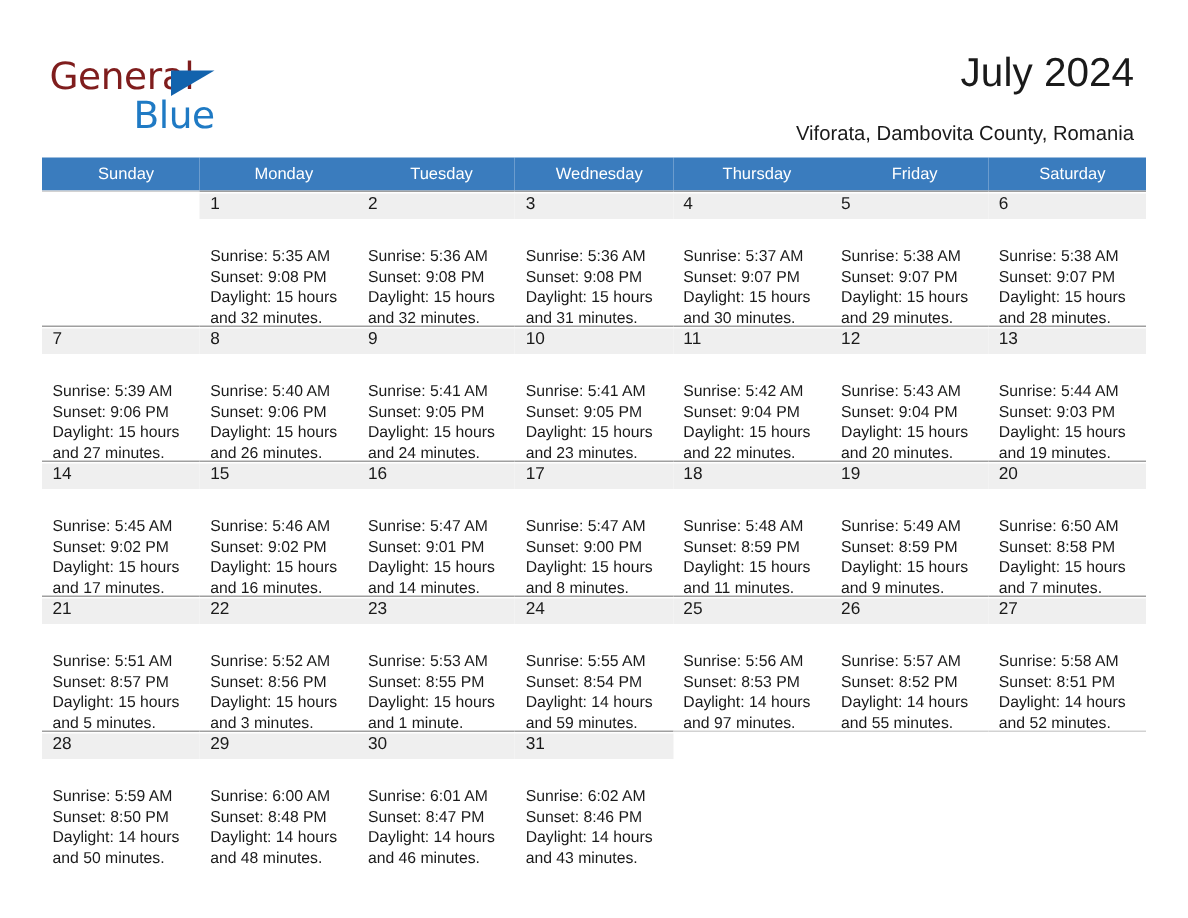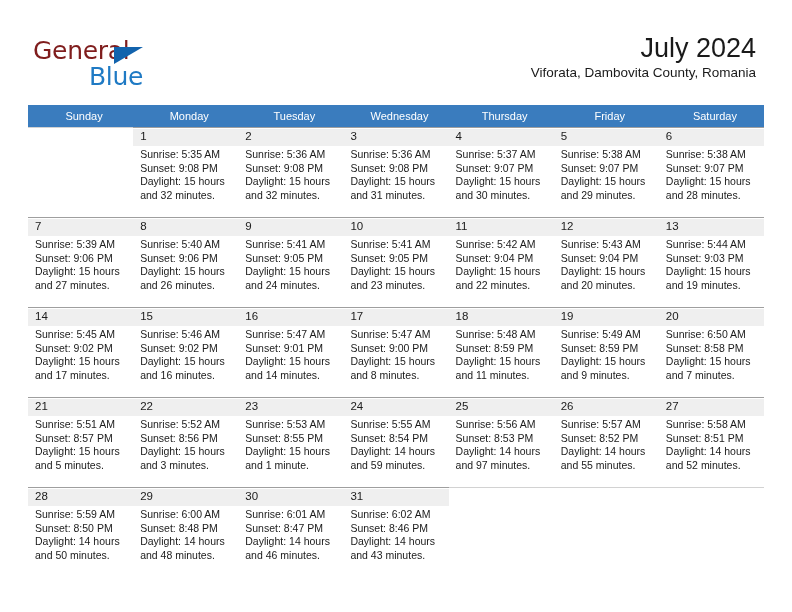--- a/index.html
+++ b/index.html
@@ -71,21 +71,21 @@
     top: 32px;
     text-align: right;
   }
   .cal-title {
     font-size: 27px;
     color: #1a1a1a;
     line-height: 32px;
     white-space: nowrap;
   }
   .cal-subtitle {
-    margin-top: 0;
+    margin-top: 16px;
     font-size: 13.5px;
     color: #1a1a1a;
     line-height: 17px;
     white-space: nowrap;
   }
 
   
   .calendar {
     position: absolute;
     left: 28px;
@@ -131,21 +131,21 @@
   }
   .daynum {
     position: relative;
     font-size: 11.5px;
     color: #1a1a1a;
     line-height: 17px;
     height: 17px;
   }
   .dayinfo {
     position: relative;
-    margin-top: 3px;
+    margin-top: 20px;
     font-size: 10.5px;
     line-height: 13.6px;
     color: #1a1a1a;
   }
   .dayinfo span {
     display: block;
     white-space: nowrap;
   }
   tr.week-row td .daycell.blank-top {
     border-top: 1px solid #d2d2d2;

